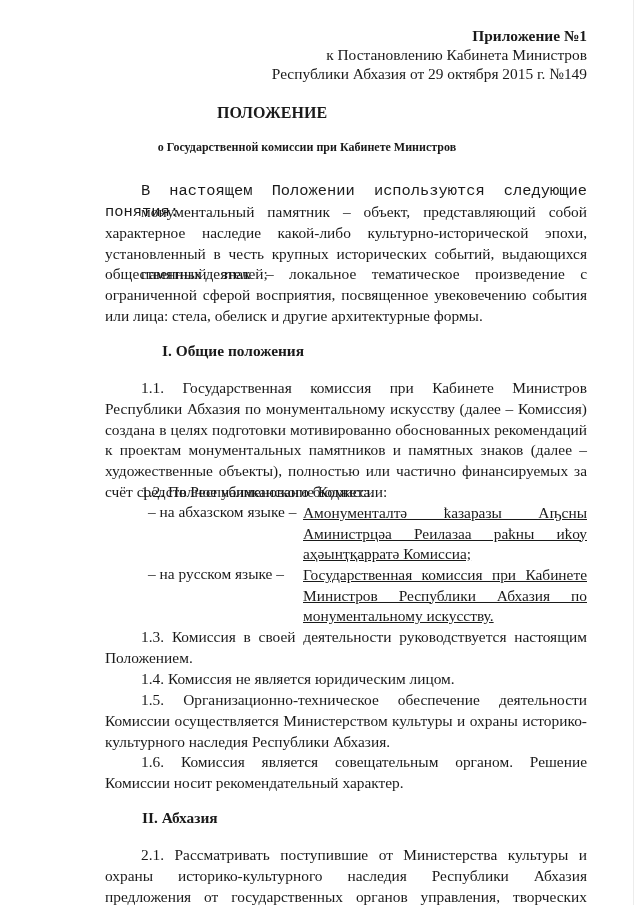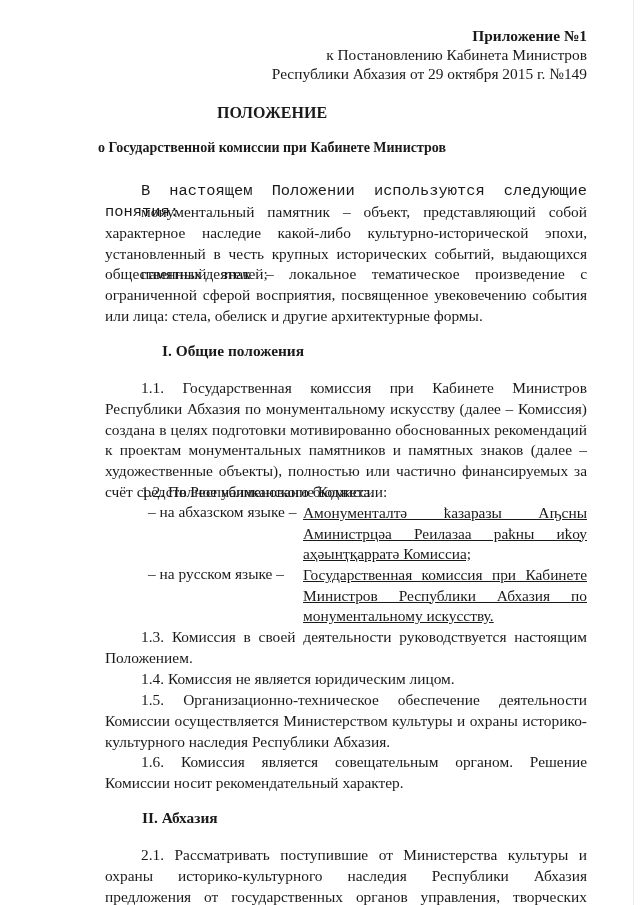--- a/index.html
+++ b/index.html
@@ -7,21 +7,21 @@
     width: 640px; height: 905px; position: relative; overflow: hidden;
     font-family: "Liberation Serif", "DejaVu Serif", serif;
     color: #1a1a1a;
     font-size: 15.4px;
   }
   .edge-line { position: absolute; top: 0; right: 6px; width: 1px; height: 905px; background: #ececec; }
   .annex { position: absolute; right: 53px; top: 26px; text-align: right; line-height: 19px; }
   .annex .b { font-weight: bold; }
   .title { position: absolute; left: 0; width: 544px; text-align: center; font-weight: bold; }
   .t1 { top: 104px; font-size: 16px; }
-  .t2 { top: 138px; line-height: 19px; font-size: 14px; }
+  .t2 { top: 138px; line-height: 19px; font-size: 12px; padding-left: 35px; }
   .p { position: absolute; left: 105px; width: 482px; line-height: 20.8px; text-align: justify; }
   .ind { text-indent: 36px; }
   .bold { font-weight: normal; }
   .sec { position: absolute; left: 142px; font-weight: bold; }
   .lang-label { position: absolute; left: 148px; white-space: nowrap; }
   .lang-val { position: absolute; left: 303px; width: 284px; line-height: 20.6px; text-decoration: underline; }
 </style>
 </head>
 <body>
 

